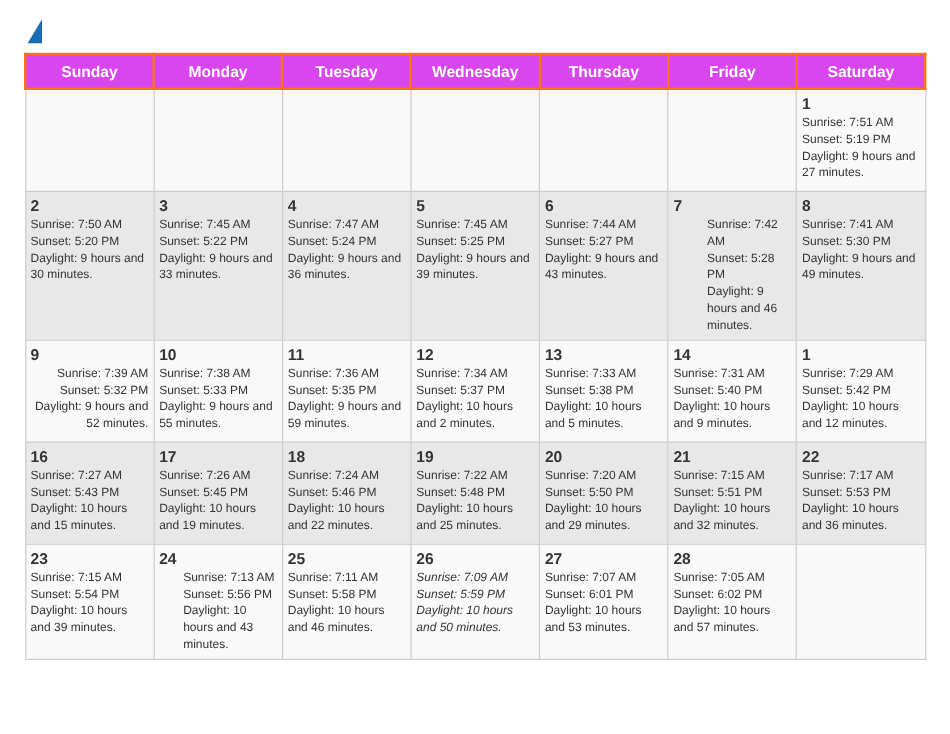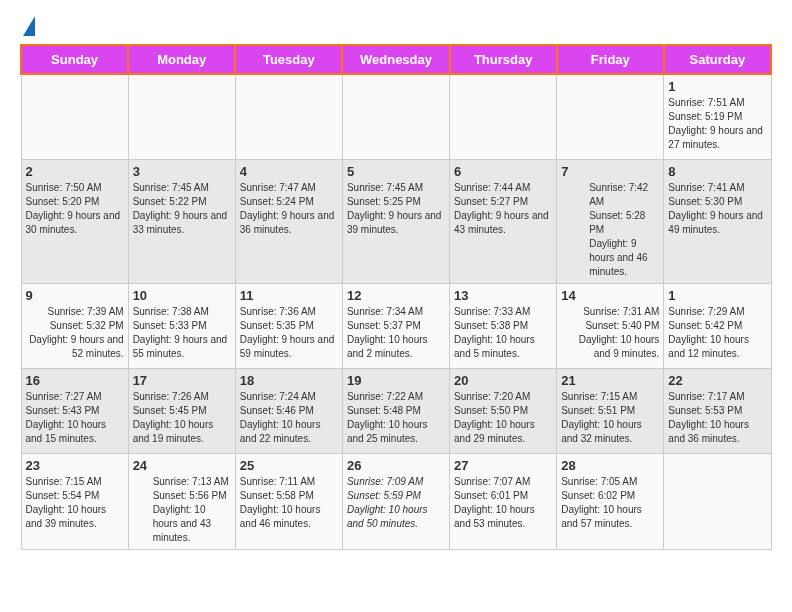--- a/index.html
+++ b/index.html
@@ -188,21 +188,21 @@
 Daylight: 10 hours and 2 minutes.</div>
         </td>
         <td>
           <span class="day-num">13</span>
           <div class="day-info" style="white-space: pre-line;">Sunrise: 7:33 AM
 Sunset: 5:38 PM
 Daylight: 10 hours and 5 minutes.</div>
         </td>
         <td>
           <span class="day-num">14</span>
-          <div class="day-info" style="white-space: pre-line; text-align: right;">Sunrise: 7:31 AM
+          <div class="day-info" style="white-space: pre-line;">Sunrise: 7:31 AM
 Sunset: 5:40 PM
 Daylight: 10 hours and 9 minutes.</div>
         </td>
         <td>
           <span class="day-num">1</span>
           <div class="day-info" style="white-space: pre-line;">Sunrise: 7:29 AM
 Sunset: 5:42 PM
 Daylight: 10 hours and 12 minutes.</div>
         </td>
       </tr>

